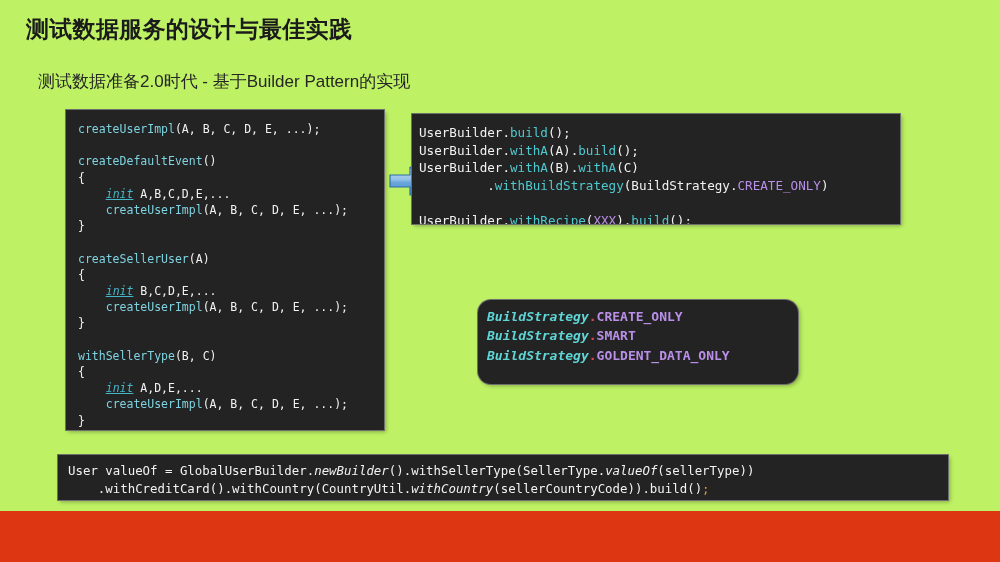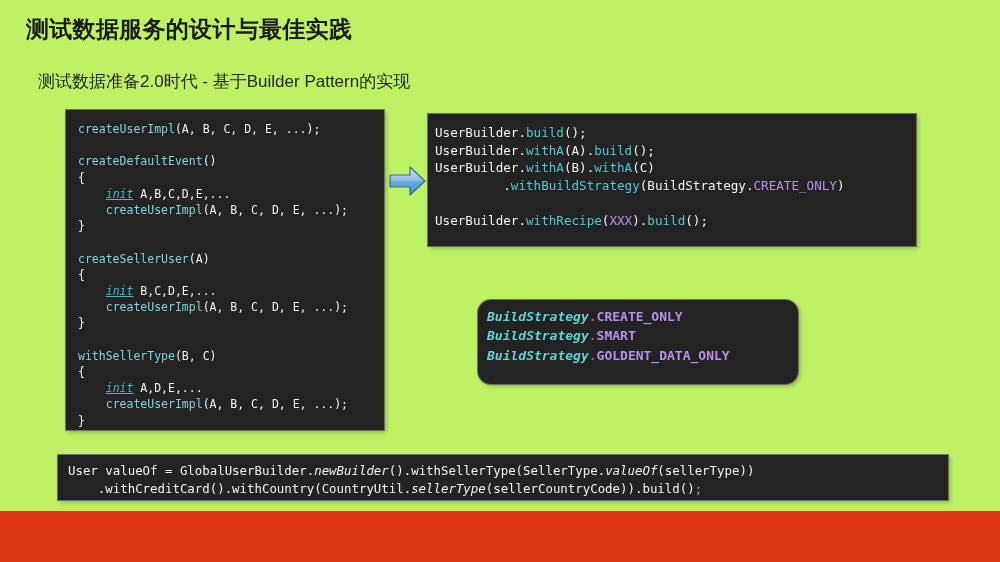--- a/index.html
+++ b/index.html
@@ -71,24 +71,24 @@
     top: 110px;
     width: 318px;
     height: 320px;
     padding: 11px 3px 0 12px;
     font-size: 11.5px;
   }
   #panel-left .code-line { line-height: 16.2px; }
 
   
   #panel-builder {
-    left: 428px;
+    left: 412px;
     top: 114px;
     width: 488px;
-    height: 132px;
+    height: 110px;
     padding: 10px 0 0 7px;
     font-size: 12.6px;
   }
   #panel-builder .code-line { line-height: 17.5px; }
 
   
   #panel-strategy {
     left: 478px;
     top: 300px;
     width: 320px;
@@ -197,18 +197,18 @@
   </div>
 
   <div id="panel-strategy" class="code-panel">
     <div class="code-line"><span class="t-type">BuildStrategy</span><span class="t-dot">.</span><span class="t-const">CREATE_ONLY</span></div>
     <div class="code-line"><span class="t-type">BuildStrategy</span><span class="t-dot">.</span><span class="t-const">SMART</span></div>
     <div class="code-line"><span class="t-type">BuildStrategy</span><span class="t-dot">.</span><span class="t-const">GOLDENT_DATA_ONLY</span></div>
   </div>
 
   <div id="panel-bottom" class="code-panel">
     <div class="code-line"><span class="t-plain">User valueOf = GlobalUserBuilder.</span><span class="t-italic">newBuilder</span><span class="t-plain">().withSellerType(SellerType.</span><span class="t-italic">valueOf</span><span class="t-plain">(sellerType))</span></div>
-    <div class="code-line"><span class="t-plain">    .withCreditCard().withCountry(CountryUtil.</span><span class="t-italic">sellerType</span><span class="t-plain">(sellerCountryCode)).build()</span><span class="t-semi">;</span></div>
+    <div class="code-line"><span class="t-plain">    .withCreditCard().withCountry(CountryUtil.</span><span class="t-italic">withCountry</span><span class="t-plain">(sellerCountryCode)).build()</span><span class="t-semi">;</span></div>
   </div>
 
   <div id="bottom-band"></div>
 
 </div>
 
 </body></html>

